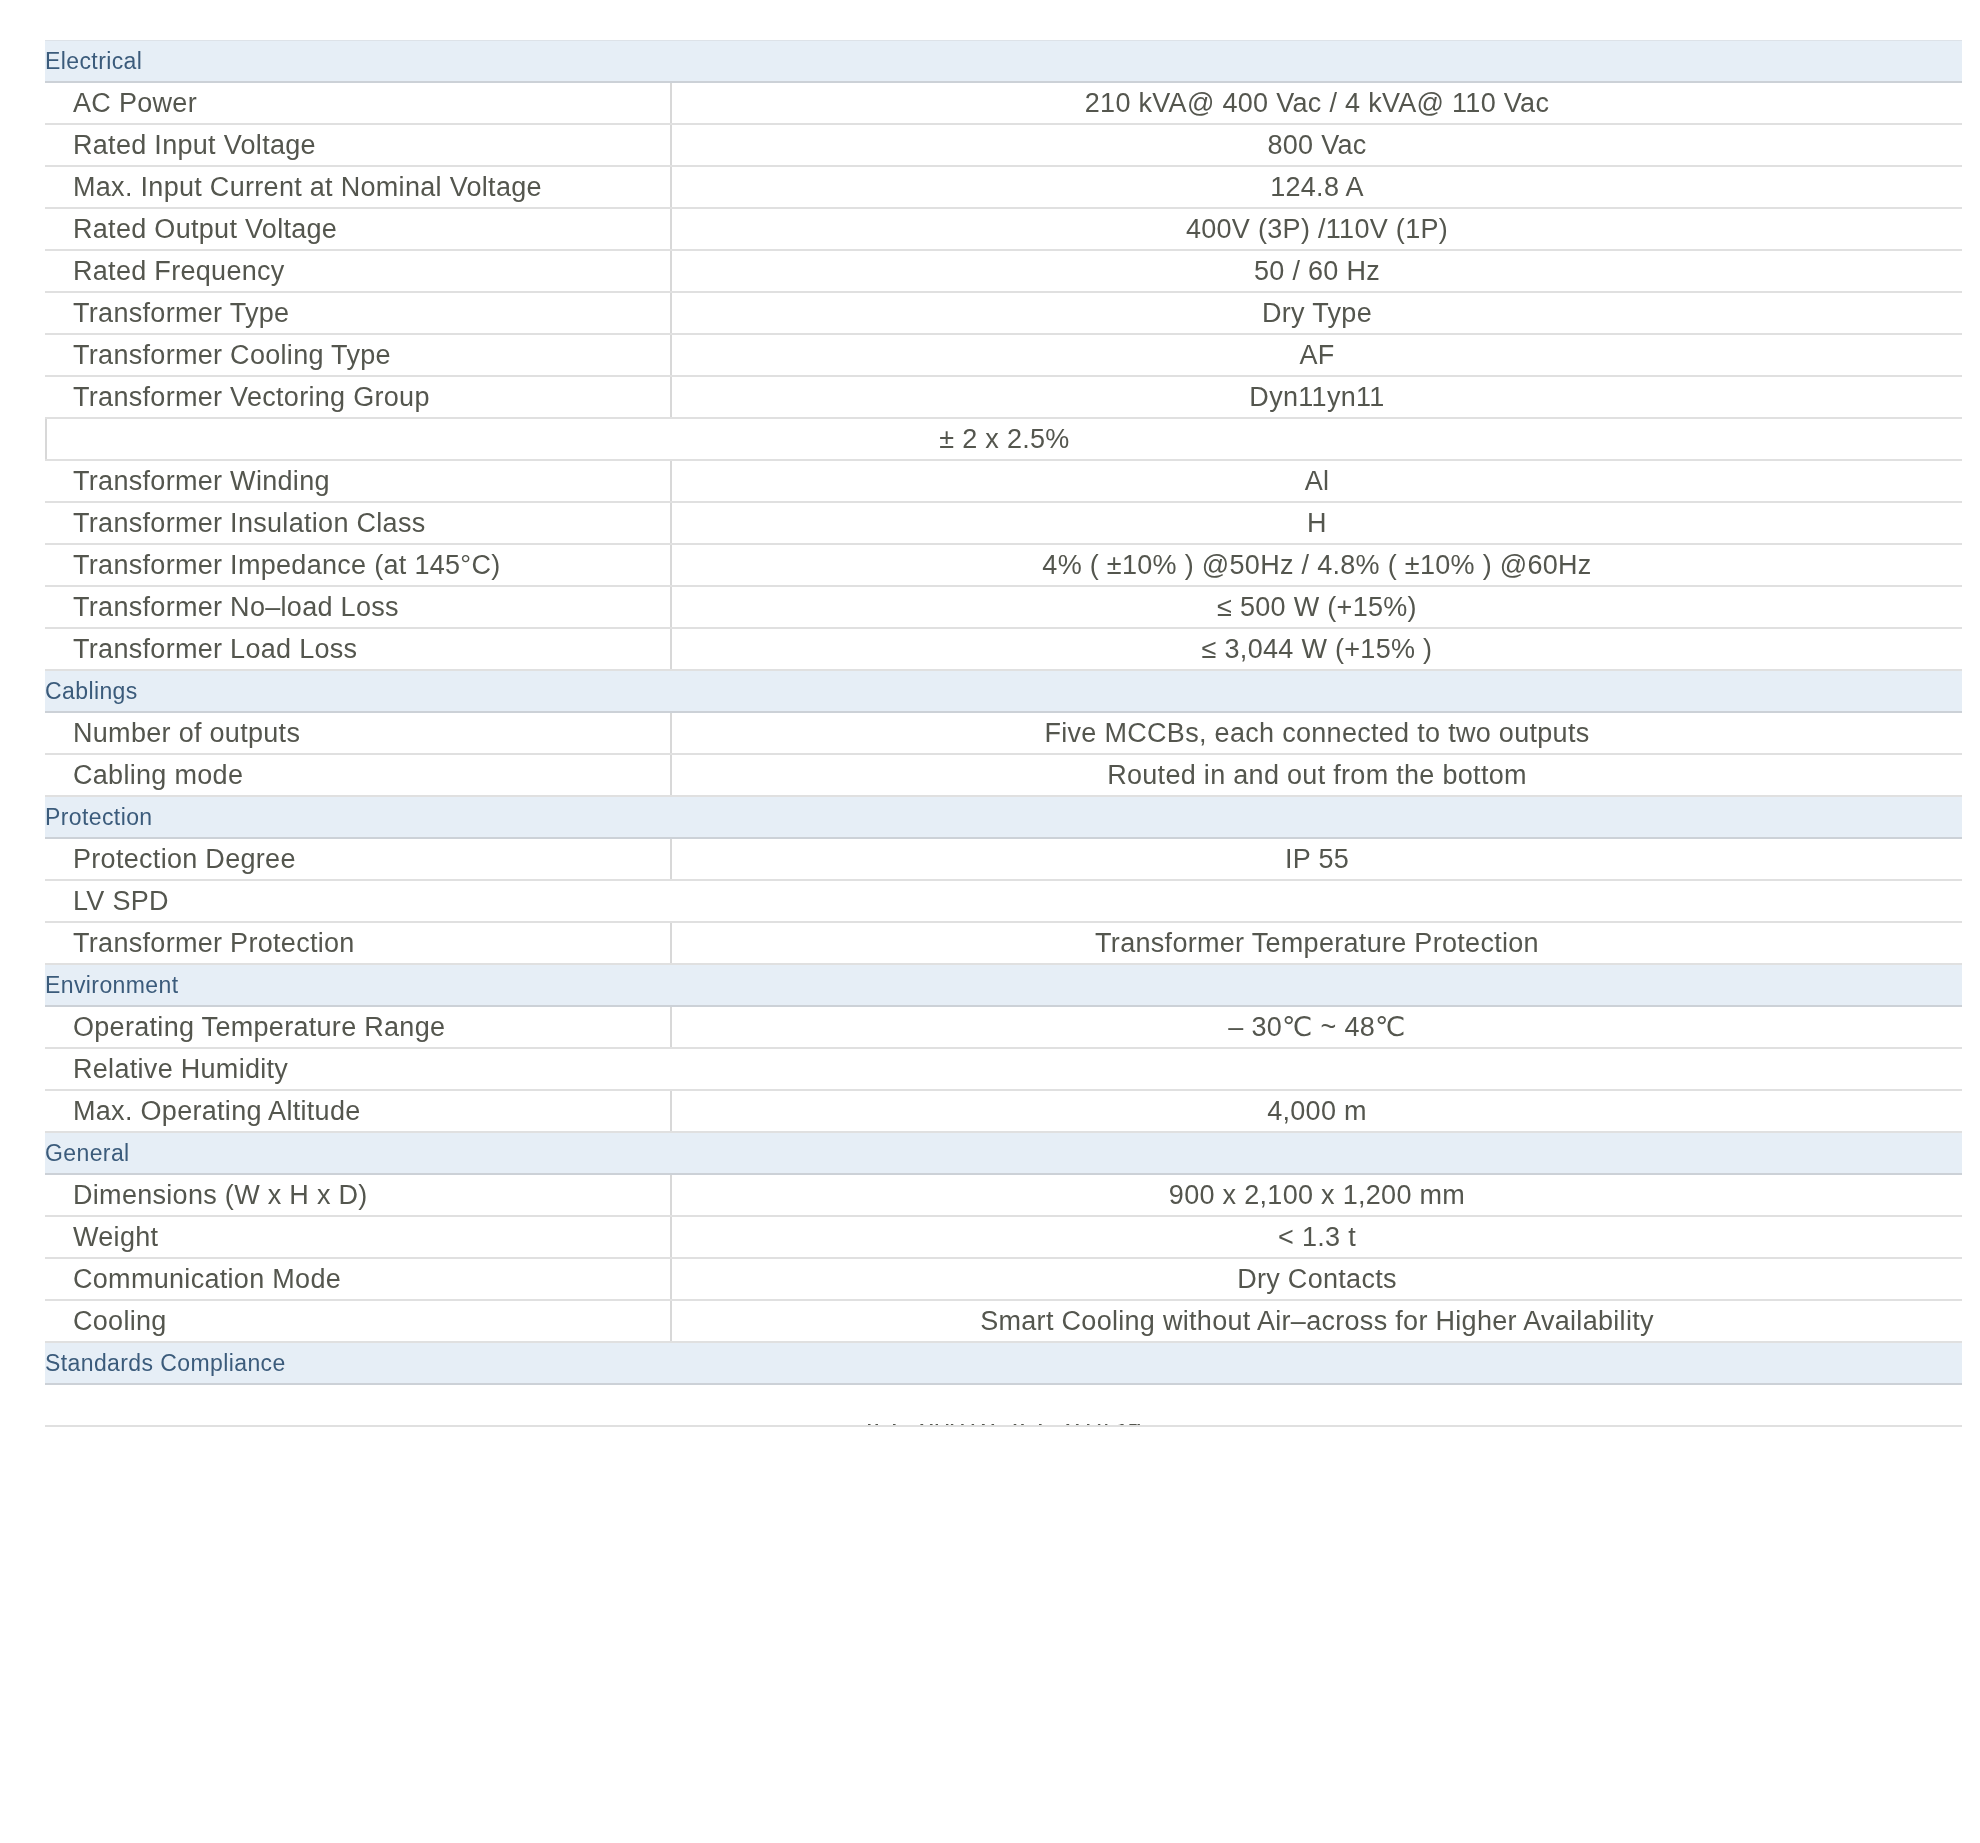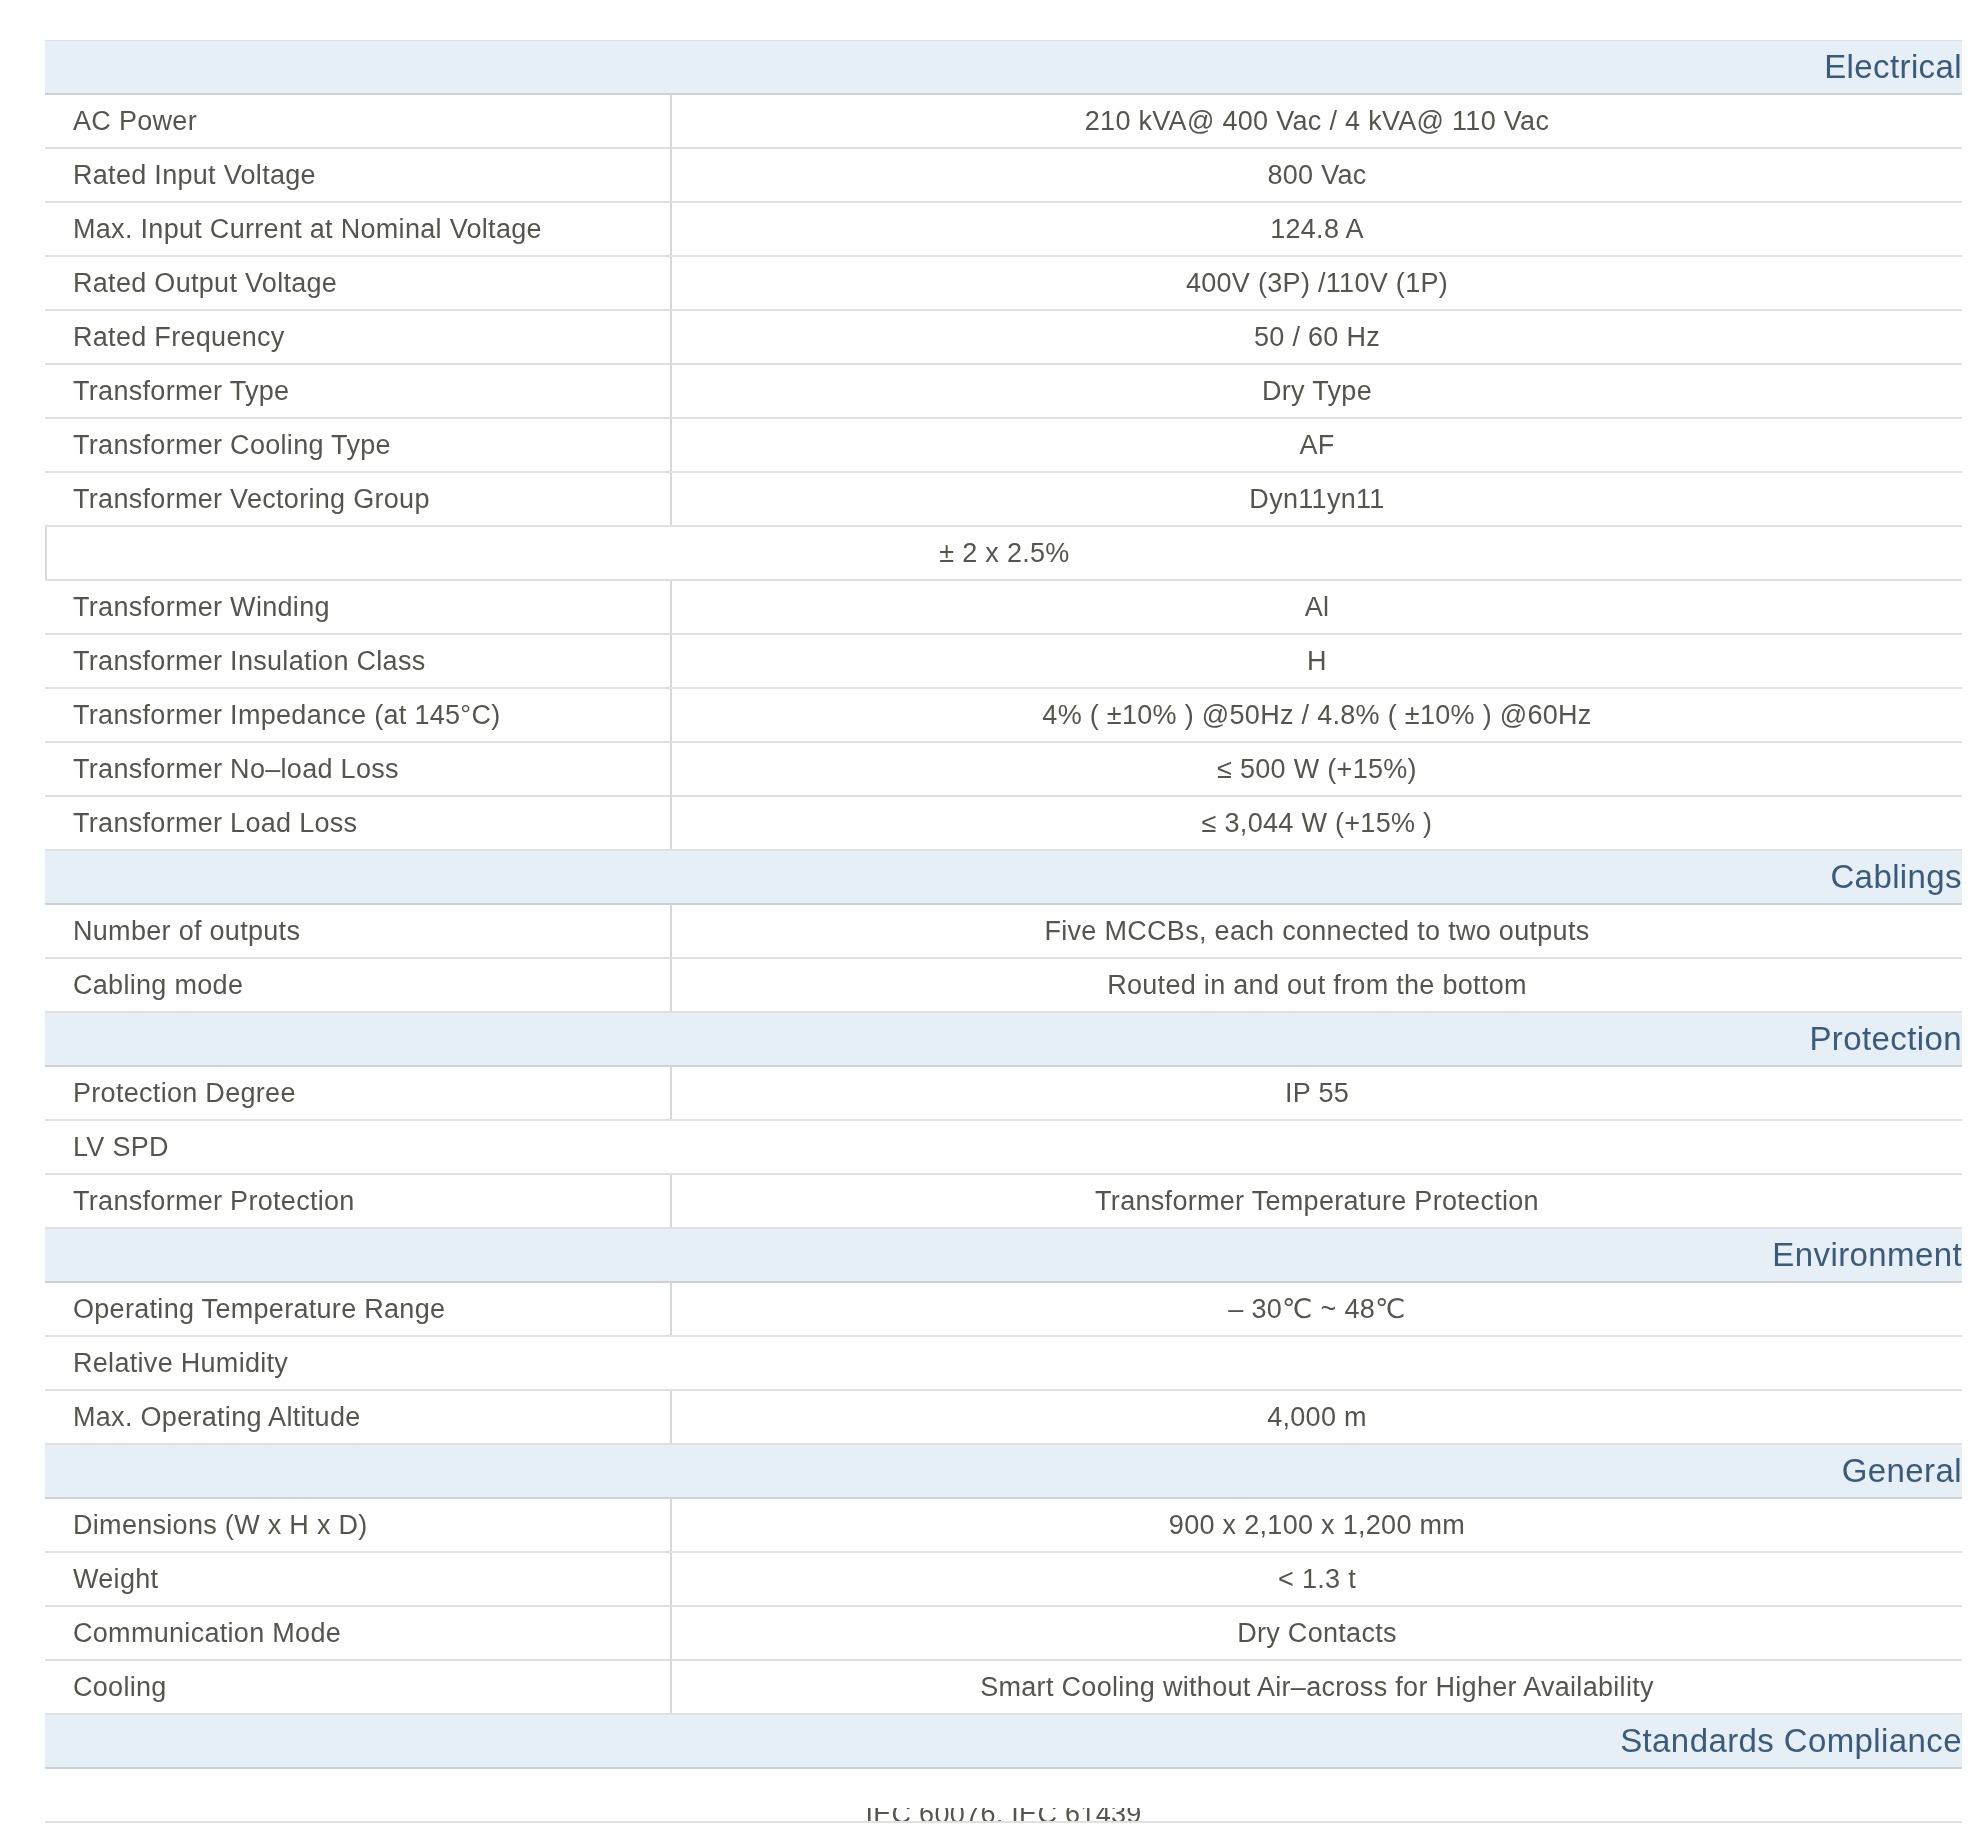--- a/index.html
+++ b/index.html
@@ -16,27 +16,27 @@
     width:1980px;height:1843px;background:#ffffff;
     font-family:"Liberation Sans","DejaVu Sans",sans-serif;
     color:var(--body-text);
     position:relative;
   }
   .spec-table{
     position:absolute;left:45px;top:40px;width:1917px;
     border-top:1px solid #dde2e8;
   }
   .band{
-    height:54px;background:var(--band-bg);color:var(--band-text);
-    display:flex;align-items:center;justify-content:flex-end;
-    font-size:33px;letter-spacing:0.4px;
+    height:42px;background:var(--band-bg);color:var(--band-text);
+    display:flex;align-items:center;justify-content:flex-start;
+    font-size:23px;letter-spacing:0.4px;
     border-bottom:2px solid var(--band-line);
   }
   .row{
-    display:flex;height:54px;background:#ffffff;
+    display:flex;height:42px;background:#ffffff;
     border-bottom:2px solid var(--row-line);
   }
   .cell{
     display:flex;align-items:center;
     font-size:27px;letter-spacing:0.3px;color:var(--body-text);
     white-space:nowrap;overflow:hidden;
   }
   .cell.label{
     width:625px;padding-left:28px;flex:0 0 625px;
   }

